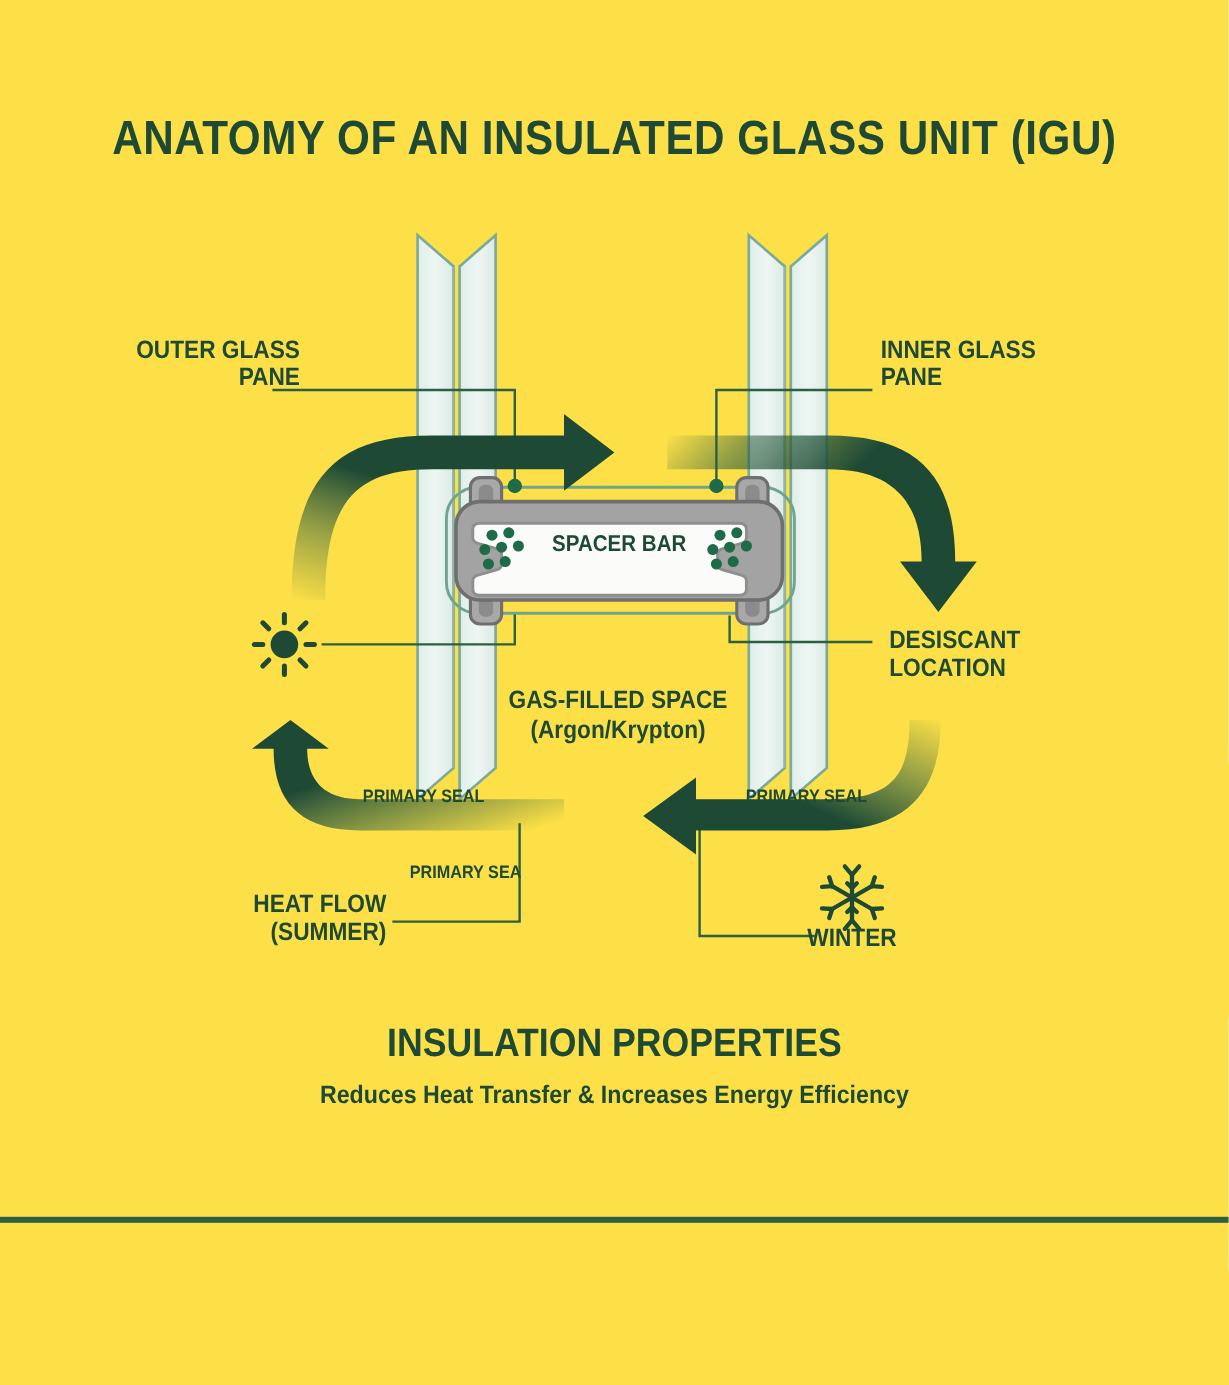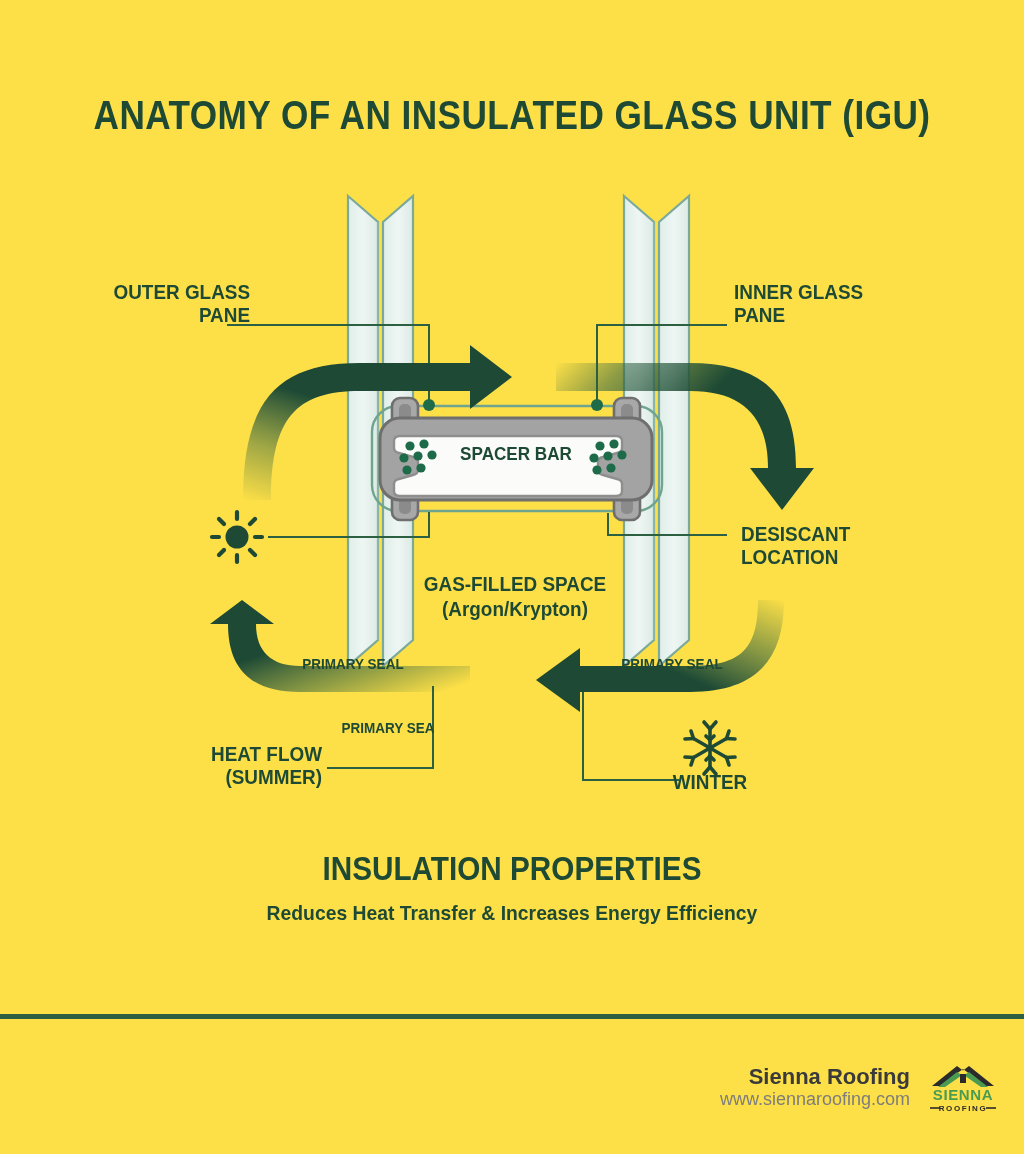--- a/index.html
+++ b/index.html
@@ -361,33 +361,14 @@
     <div class="lbl lg c" style="left:655px; top:771px; width:110px;">WINTER</div>
 
     <div class="lbl md c" style="left:436px; top:444px; width:160px; font-size:19px;">SPACER BAR</div>
   </div>
 
   <div id="headline">INSULATION PROPERTIES</div>
   <div id="subhead">Reduces Heat Transfer &amp; Increases Energy Efficiency</div>
 
   <div id="divider"></div>
 
-  <div id="footer">
-    <div id="footer-text">
-      <div id="brand-name">Sienna Roofing</div>
-      <div id="brand-url">www.siennaroofing.com</div>
-    </div>
-    <svg width="78" height="62" viewBox="0 0 78 62">
-
-      <path d="M8,30 L33,10 L39,14.5 L45,10 L70,30 L62,30 L39,13 L16,30 Z" fill="#2b2b2b"></path>
-      <path d="M14,31 L33,16 L39,20 L45,16 L64,31 L57,31 L39,18.5 L21,31 Z" fill="#4a9b52"></path>
-
-      <rect x="36" y="18" width="6" height="9" fill="#2b2b2b"></rect>
-
-      <text x="39" y="44" text-anchor="middle" font-family="Liberation Sans, sans-serif" font-weight="700" font-size="15" letter-spacing="0.6" fill="#4a9b52">SIENNA</text>
-
-      <line x1="6" y1="52" x2="16" y2="52" stroke="#2b2b2b" stroke-width="1.6"></line>
-      <line x1="62" y1="52" x2="72" y2="52" stroke="#2b2b2b" stroke-width="1.6"></line>
-      <text x="39" y="55" text-anchor="middle" font-family="Liberation Sans, sans-serif" font-weight="700" font-size="8" letter-spacing="1.6" fill="#2b2b2b">ROOFING</text>
-    </svg>
-  </div>
 
 </div>
 
 </body></html>

